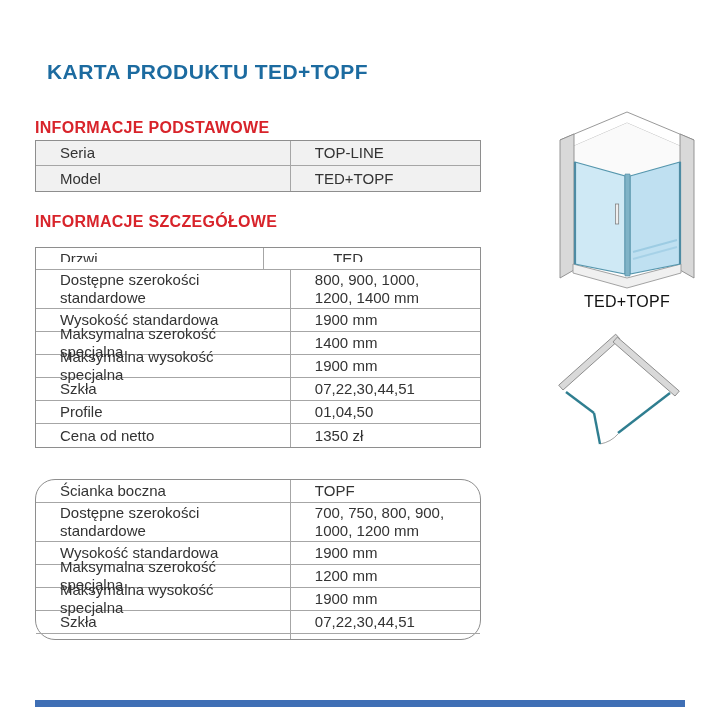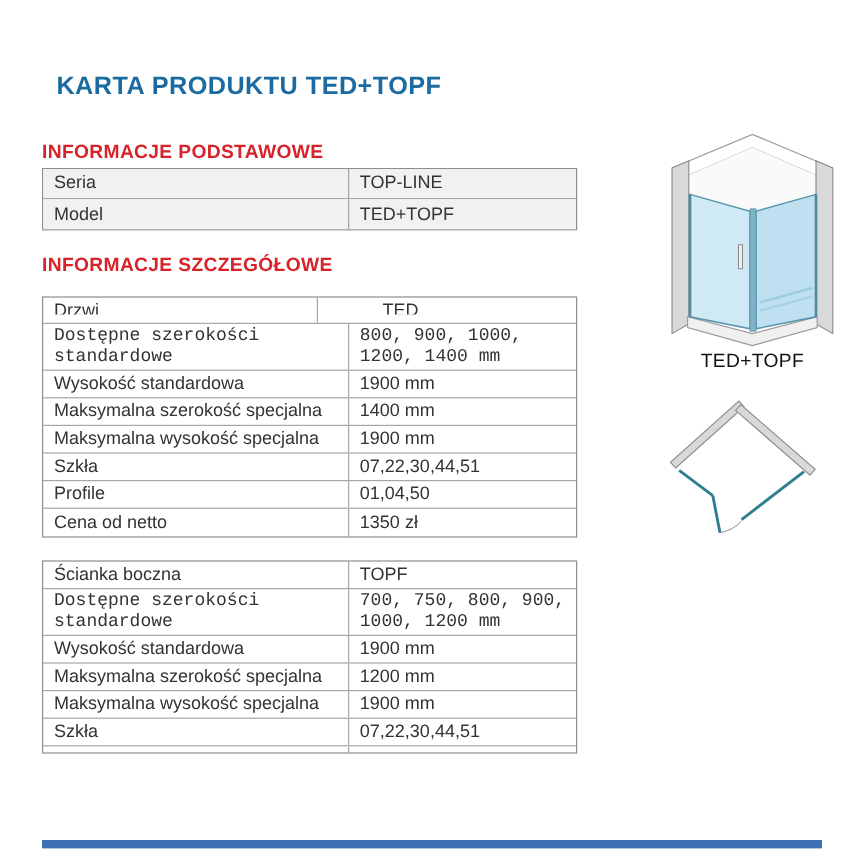--- a/index.html
+++ b/index.html
@@ -18,30 +18,30 @@
   }
   .sec-heading.h1{top:107px;margin-top:12px;}
   .sec-heading.h2{top:213px;}
 
   .tbl{
     left:35px;width:446px;border:1px solid #8e8e8e;box-sizing:border-box;
     background:#fff;
   }
   .tbl.t1{top:140px;}
   .tbl.t2{top:247px;}
-  .tbl.t3{top:467px;}
+  .tbl.t3{top:479px;border-radius:20px;}
   .trow{display:flex;border-bottom:1px solid #a6a6a6;box-sizing:border-box;}
   .trow:last-child{border-bottom:none;justify-content:flex-end;}
   .tcell{box-sizing:border-box;display:flex;align-items:center;
-    padding:2px 9px;font-size:15px;line-height:18px;color:#333;}
+    padding:2px 24px;font-size:15px;line-height:18px;color:#333;}
   .tcell.lab{width:57.4%;border-right:1px solid #a6a6a6;}
   .tcell.val{width:42.6%;}
   .t1 .trow{height:25px;background:#f1f1f1;}
   .row-std{height:23px;}
-  .row-dbl{height:39px;font-family:Liberation Mono, monospace;}
+  .row-dbl{height:39px;}
   .row-head-clip{height:22px;gap:45px;}
   .row-head-clip .tcell{align-items:flex-start;padding-top:2px;}
   .clip-txt{display:block;height:12px;overflow:hidden;line-height:17px;}
   .row-sliver{height:5px;overflow:hidden;}
   .row-sliver .tcell{padding:0 8px;}
 
   .fig-iso{left:553px;top:106px;width:148px;height:184px;}
   .fig-caption{
     left:553px;top:293px;width:148px;text-align:center;
     font-size:16px;color:#111;letter-spacing:0.3px;

